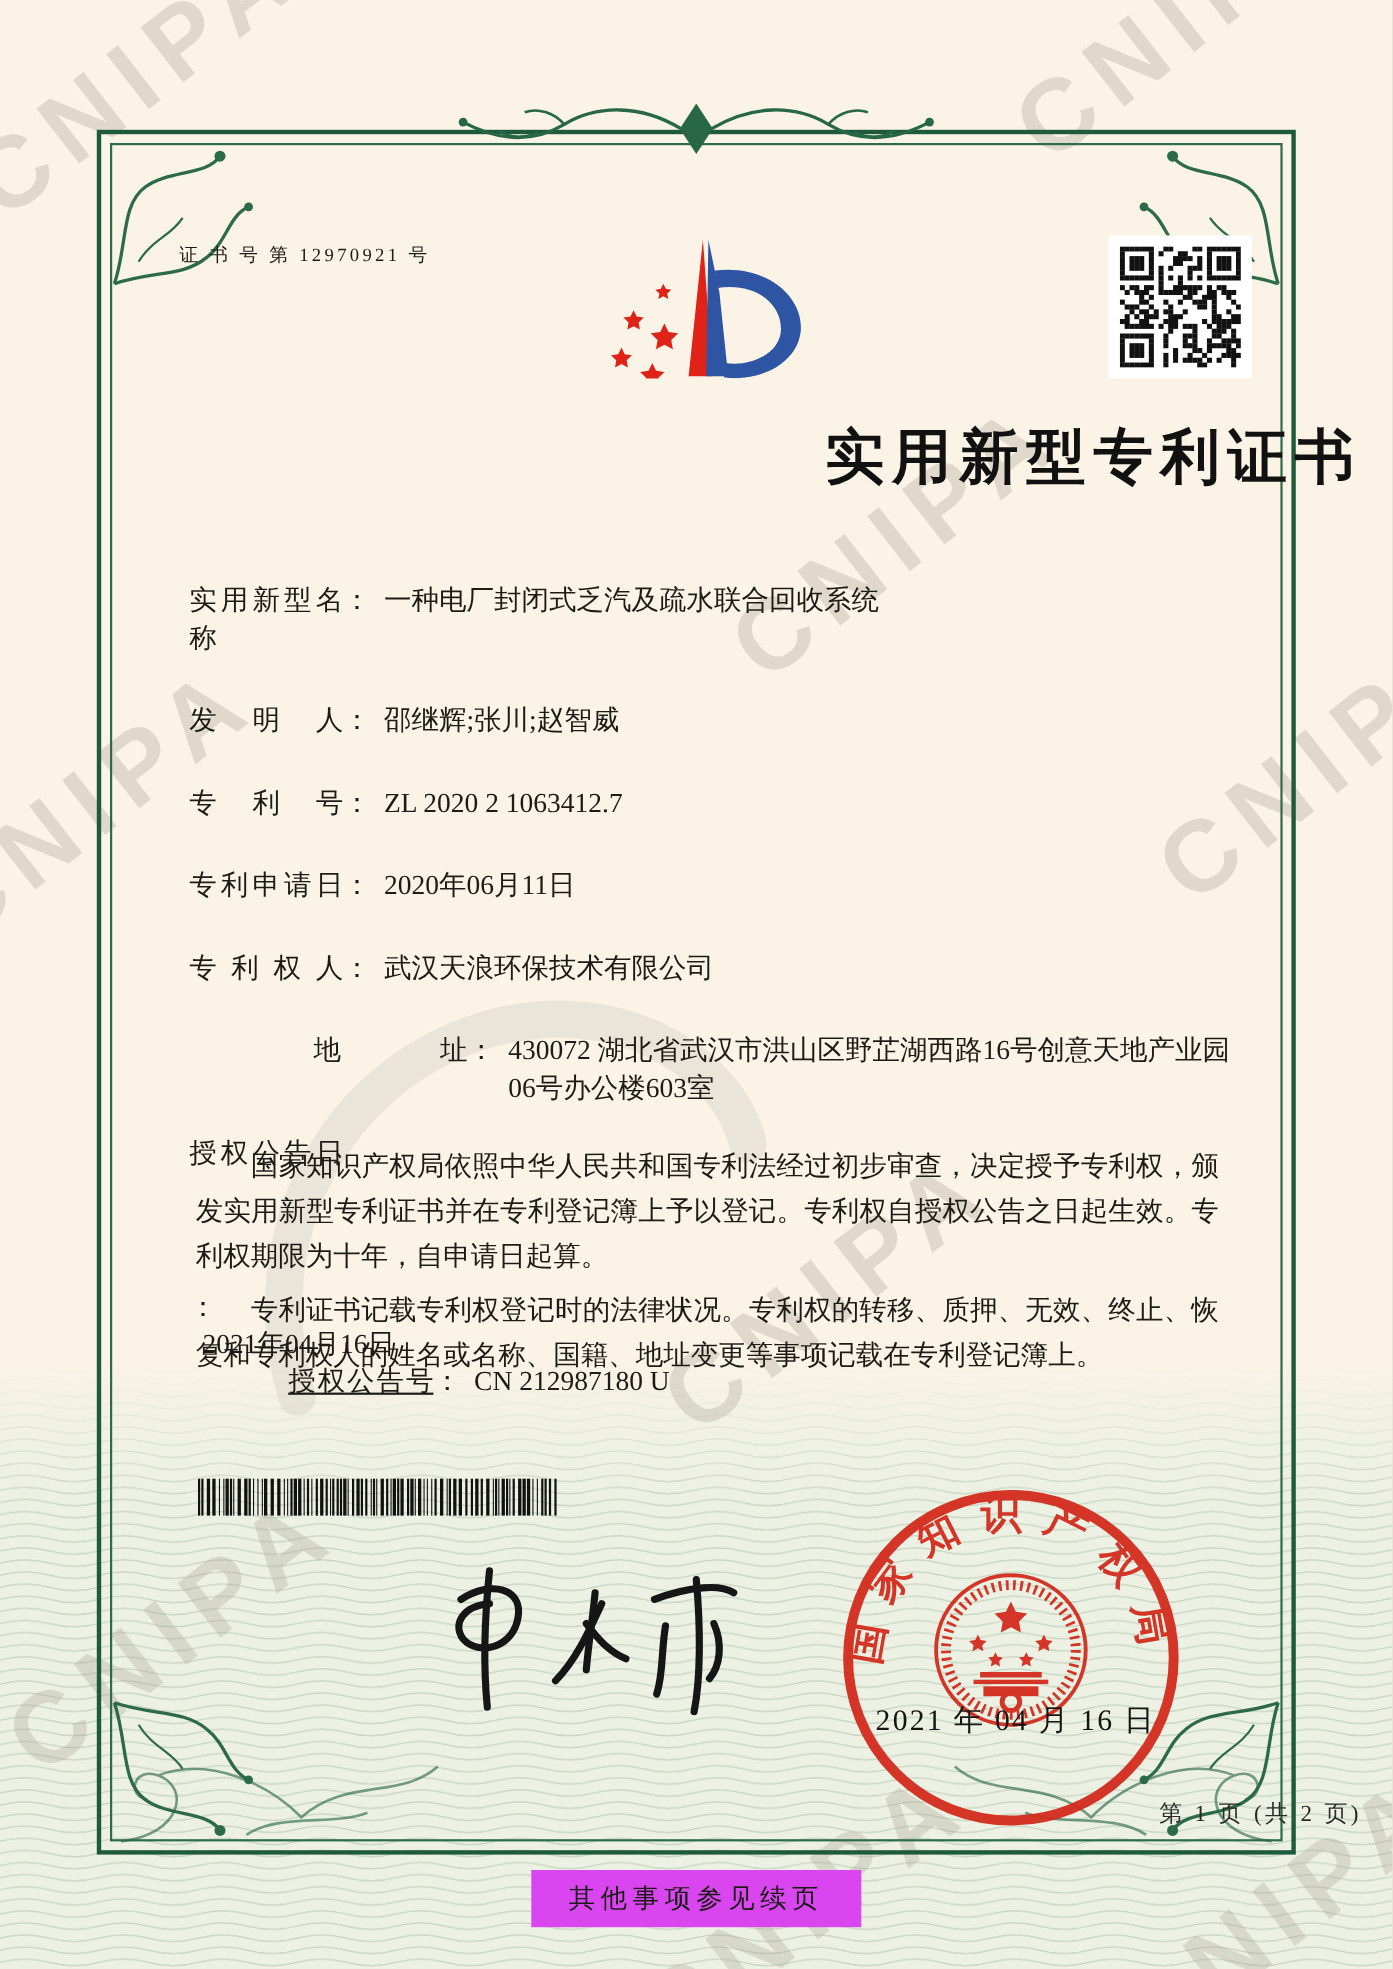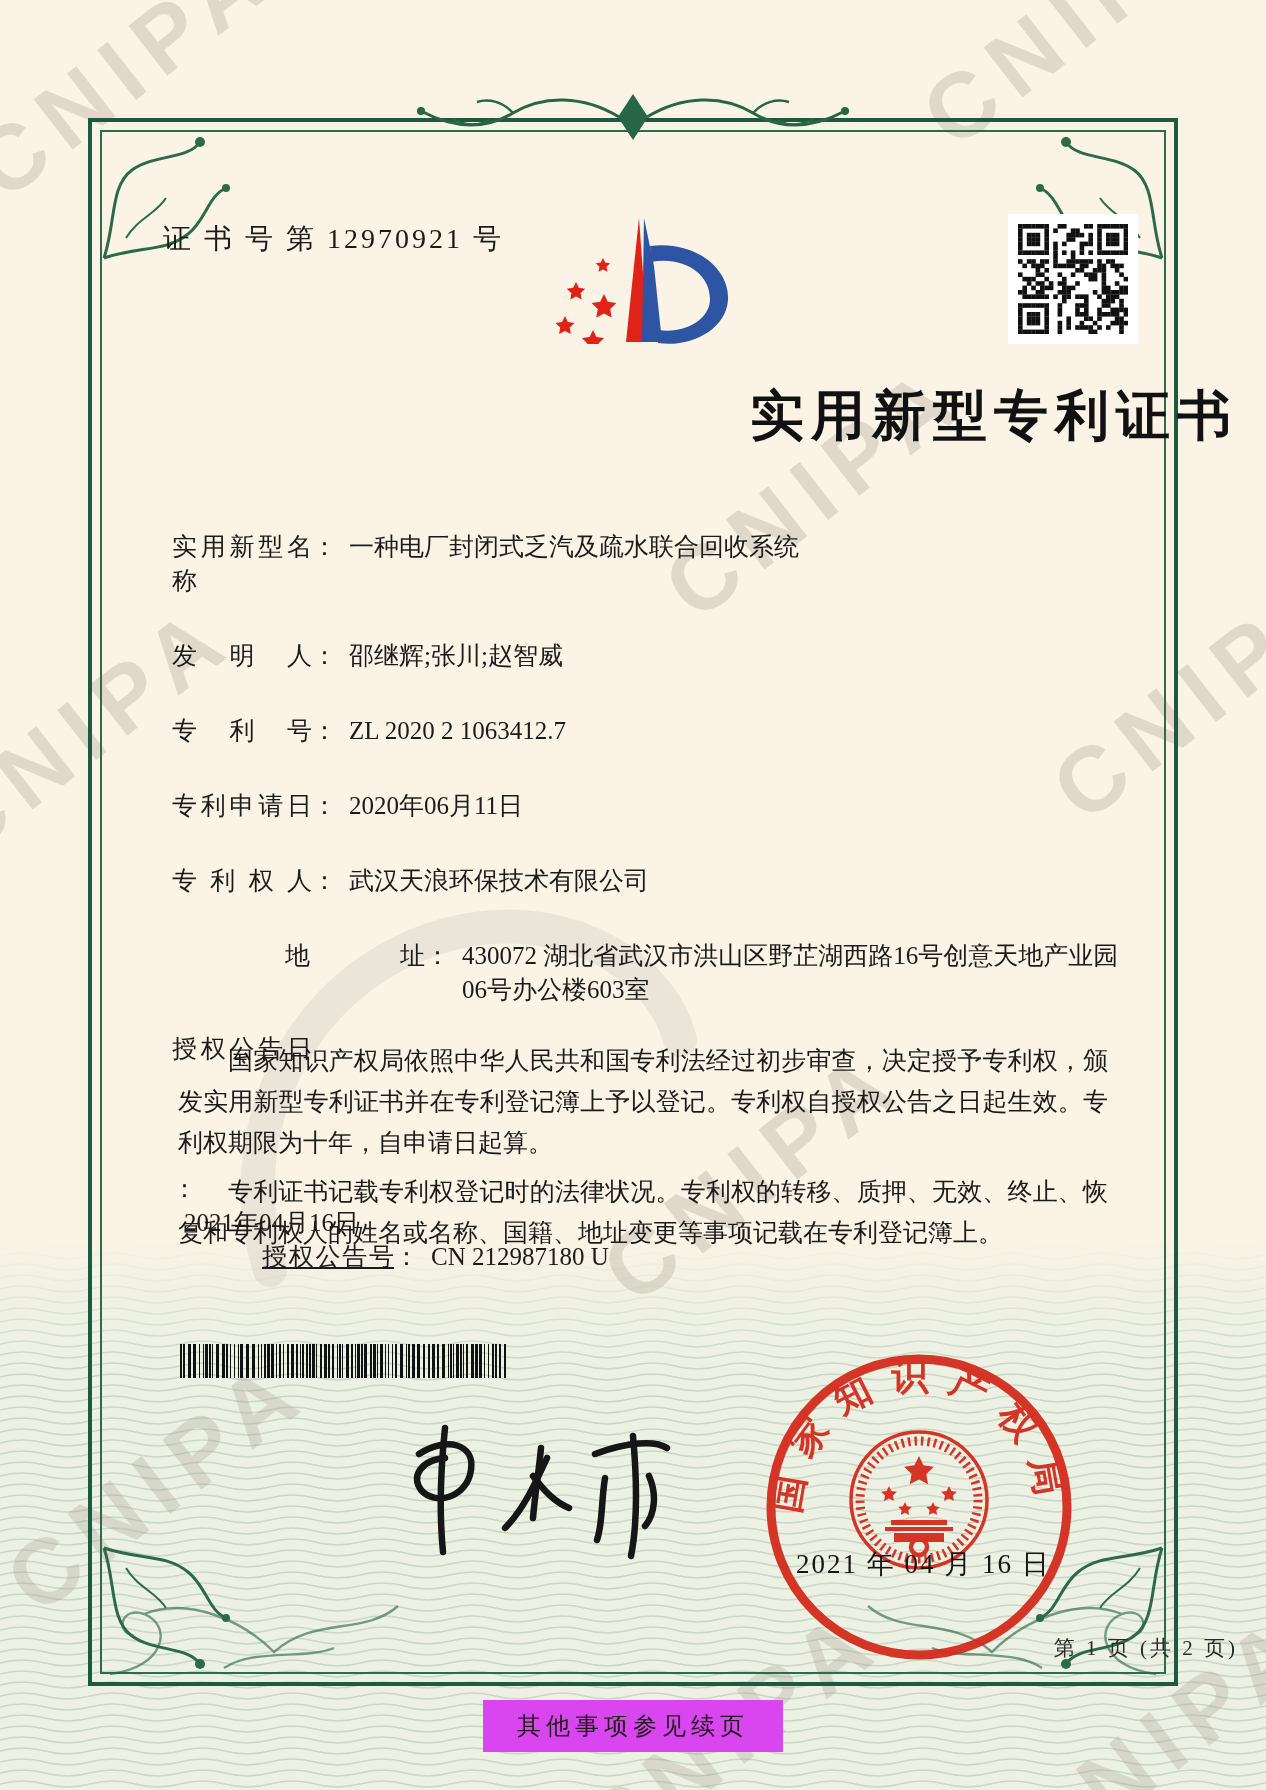--- a/index.html
+++ b/index.html
@@ -18,21 +18,21 @@
   .swoosh{position:absolute;left:200px;top:840px;pointer-events:none;}
   
   .frame-outer{position:absolute;left:88px;top:118px;width:1090px;height:1568px;
     border:4px solid #1e5b3e;box-sizing:border-box;}
   .frame-inner{position:absolute;left:100px;top:130px;width:1066px;height:1544px;
     border:2px solid #2e6b4a;box-sizing:border-box;}
   .corner{position:absolute;width:140px;height:140px;}
   .deco-top{position:absolute;left:393px;top:86px;width:480px;height:62px;}
   .flourish{position:absolute;opacity:.85;}
   
-  .cert-no{position:absolute;left:163px;top:220px;font-size:28px;letter-spacing:3px;}
+  .cert-no{position:absolute;left:163px;top:220px;font-size:17px;letter-spacing:3px;}
   .logo{position:absolute;left:538px;top:206px;width:200px;height:138px;}
   .qr-box{position:absolute;left:1008px;top:214px;width:130px;height:130px;background:#fff;}
   .qr-box svg{position:absolute;left:10px;top:10px;}
   .center-wrap{position:absolute;left:28px;width:1210px;text-align:right;}
   .title{top:380px;font-size:54px;font-weight:bold;letter-spacing:7px;color:#111;}
   
   .fields{position:absolute;left:172px;top:530px;width:950px;font-size:25px;line-height:34px;}
   .field-row{margin-bottom:41px;display:flex;}
   .flabel{display:inline-block;width:140px;text-align:justify;text-align-last:justify;flex:0 0 140px;}
   .fcolon{flex:0 0 auto;}

